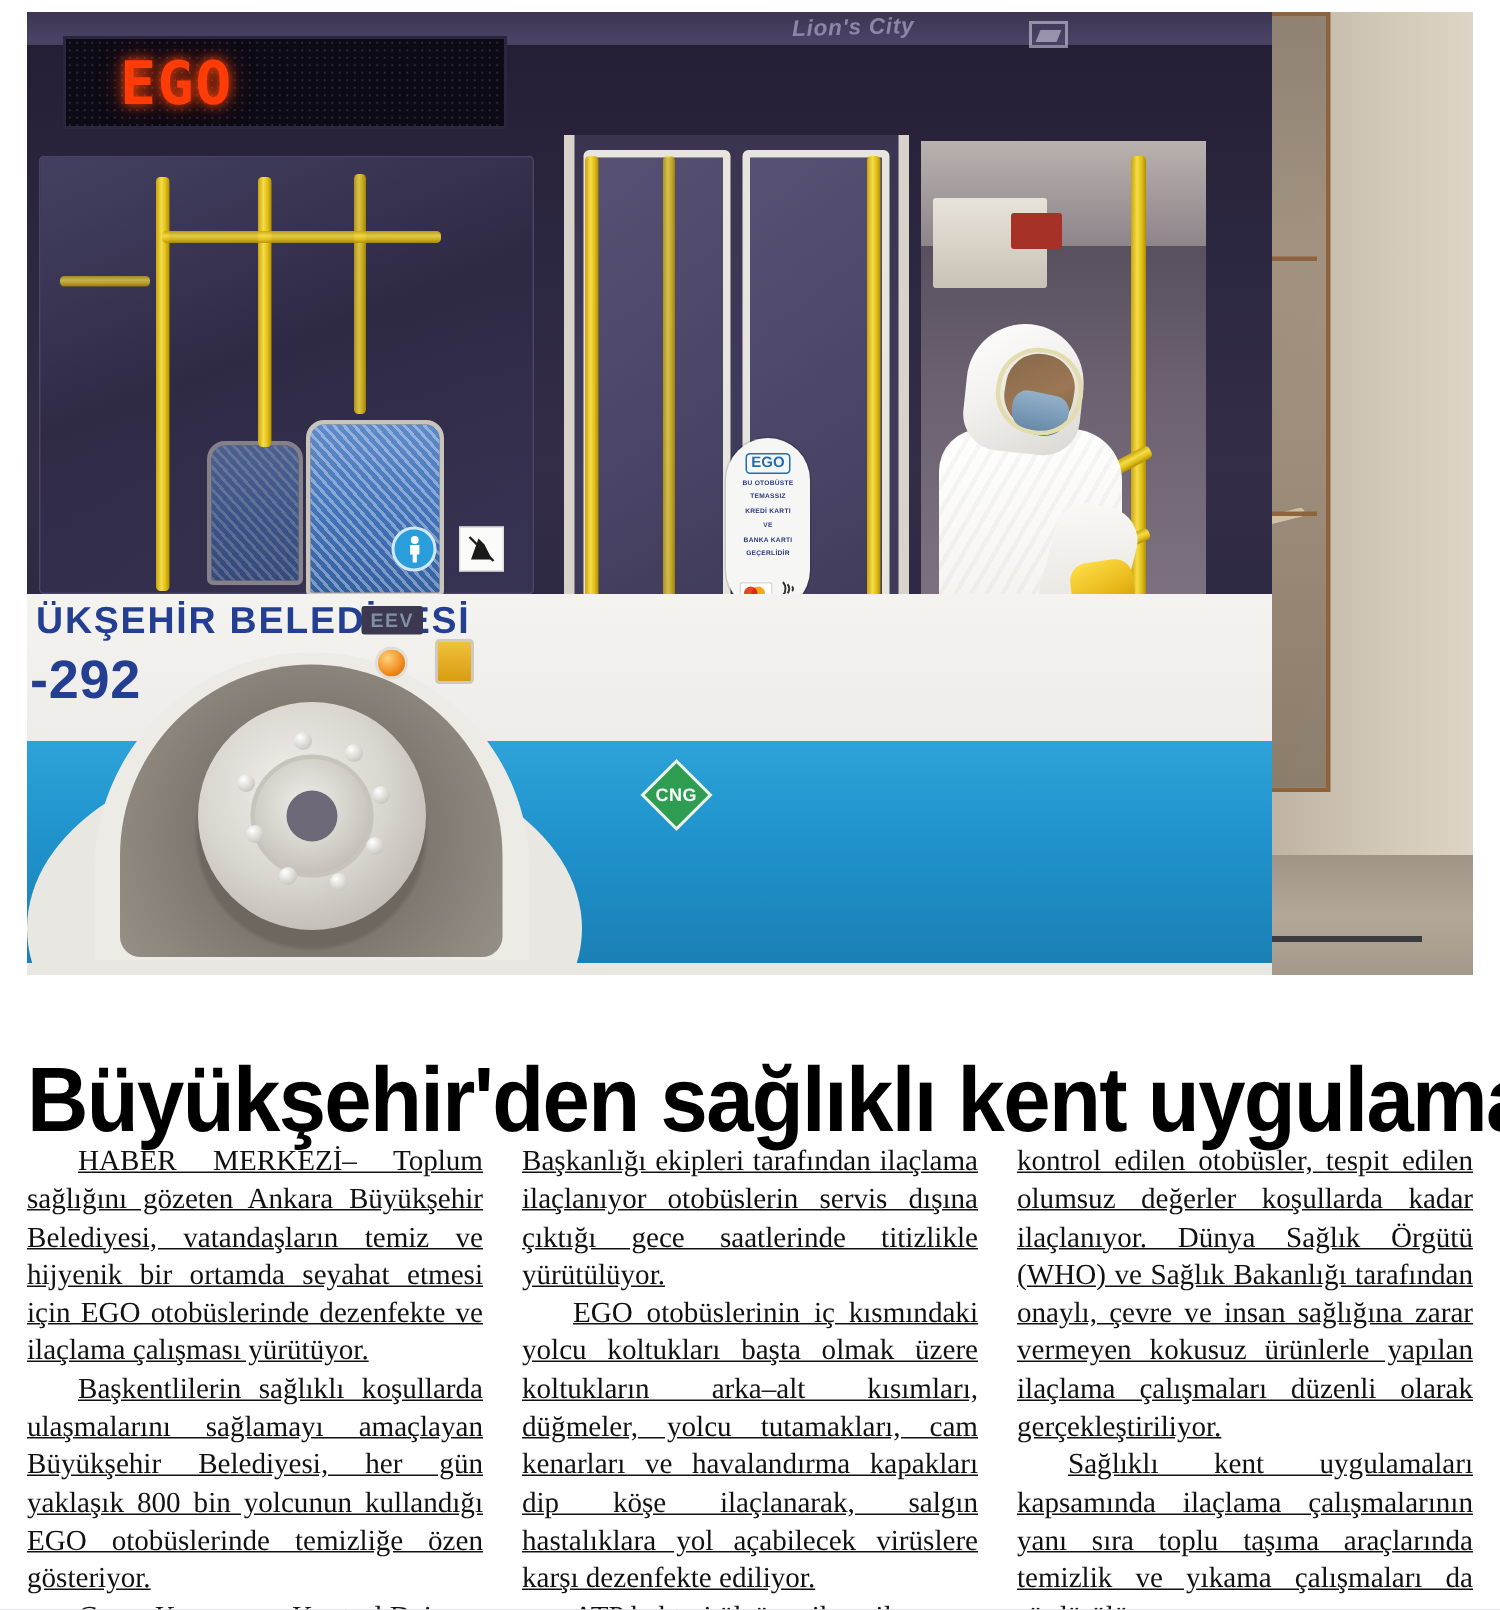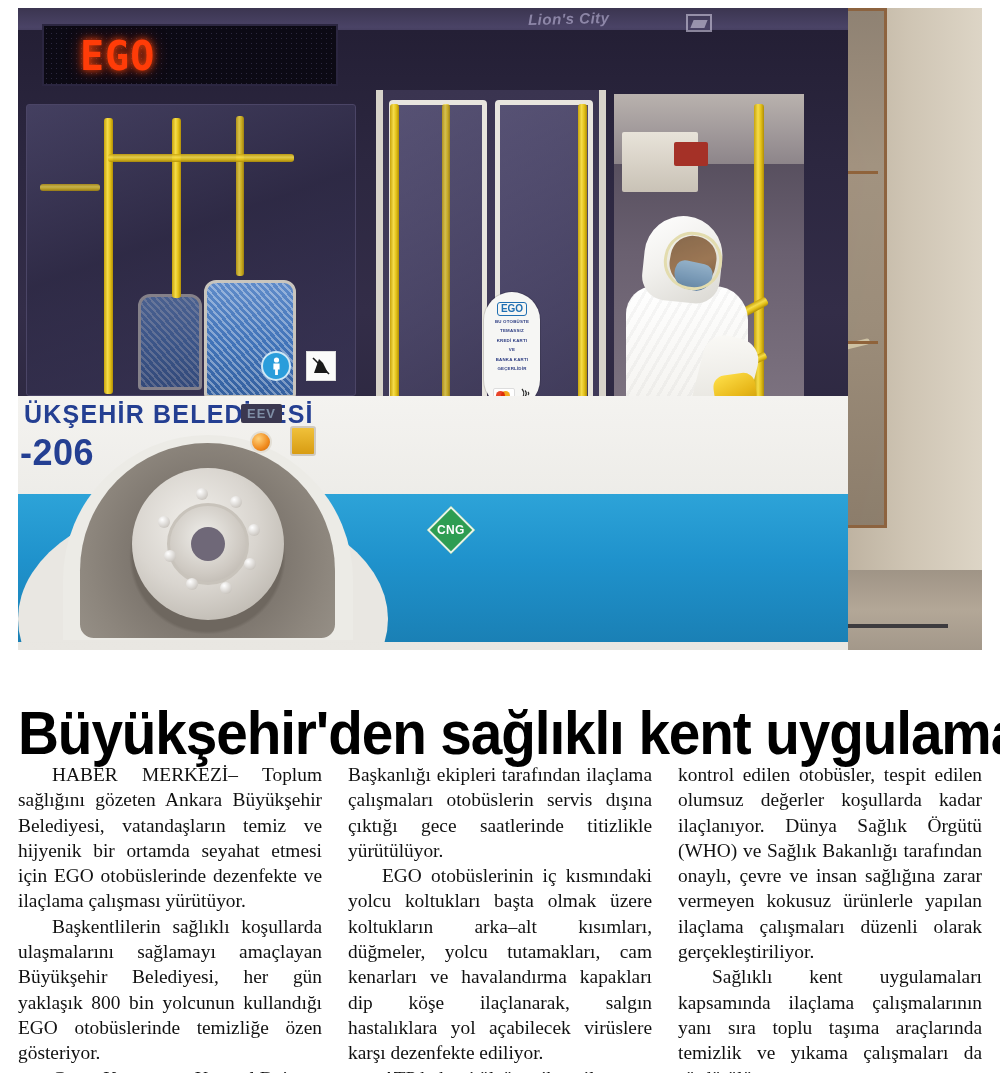--- a/index.html
+++ b/index.html
@@ -442,21 +442,21 @@
   .col {
     width: 304px;
     font-size: 19.4px;
     line-height: 25.3px;
     color: #111;
     text-align: justify;
     text-justify: inter-word;
     hyphens: manual;
     overflow: hidden;
   }
-  .col p { margin: 0; text-indent: 34px; }
+  .col p { margin: 0; text-indent: 34px; text-decoration: underline; }
   .col p.cont { text-indent: 0; }
 </style>
 </head>
 <body>
 
 <div class="photo-wrap">
   <div class="photo">
 
     <div class="bg-wall"></div>
     <div class="wall-right"></div>
@@ -579,42 +579,42 @@
           <div class="lug" style="left:54px; top:110px;"></div>
           <div class="lug" style="left:88px; top:114px;"></div>
           <div class="lug" style="left:112px; top:90px;"></div>
           <div class="lug" style="left:116px; top:56px;"></div>
           <div class="lug" style="left:98px; top:28px;"></div>
           <div class="lug" style="left:64px; top:20px;"></div>
         </div>
       </div>
 
       <div class="livery-name">ÜKŞEHİR BELEDİYESİ</div>
-      <div class="livery-number">-206</div>
+      <div class="livery-number">-292</div>
       <div class="eev-badge">EEV</div>
       <div class="amber-lamp"></div>
       <div class="panel-lamp"></div>
 
       <div class="cng">
         <span>CNG</span>
       </div>
     </div>
   </div>
 </div>
 
 <h1 class="headline">Büyükşehir'den sağlıklı kent uygulamaları</h1>
 
 <div class="columns">
   <div class="col">
     <p>HABER MERKEZİ– Toplum sağlığını gözeten Ankara Büyükşehir Belediyesi, vatandaşların temiz ve hijyenik bir ortamda seyahat etmesi için EGO otobüslerinde dezenfekte ve ilaçlama çalışması yürütüyor.</p>
     <p>Başkentlilerin sağlıklı koşullarda ulaşmalarını sağlamayı amaçlayan Büyükşehir Belediyesi, her gün yaklaşık 800 bin yolcunun kullandığı EGO otobüslerinde temizliğe özen gösteriyor.</p>
     <p>Çevre Koruma ve Kontrol Daire</p>
   </div>
   <div class="col">
-    <p class="cont">Başkanlığı ekipleri tarafından ilaçlama çalışmaları otobüslerin servis dışına çıktığı gece saatlerinde titizlikle yürütülüyor.</p>
+    <p class="cont">Başkanlığı ekipleri tarafından ilaçlama ilaçlanıyor otobüslerin servis dışına çıktığı gece saatlerinde titizlikle yürütülüyor.</p>
     <p>EGO otobüslerinin iç kısmındaki yolcu koltukları başta olmak üzere koltukların arka–alt kısımları, düğmeler, yolcu tutamakları, cam kenarları ve havalandırma kapakları dip köşe ilaçlanarak, salgın hastalıklara yol açabilecek virüslere karşı dezenfekte ediliyor.</p>
     <p>ATP bakteri ölçüm cihazı ile</p>
   </div>
   <div class="col">
     <p class="cont">kontrol edilen otobüsler, tespit edilen olumsuz değerler koşullarda kadar ilaçlanıyor. Dünya Sağlık Örgütü (WHO) ve Sağlık Bakanlığı tarafından onaylı, çevre ve insan sağlığına zarar vermeyen kokusuz ürünlerle yapılan ilaçlama çalışmaları düzenli olarak gerçekleştiriliyor.</p>
     <p>Sağlıklı kent uygulamaları kapsamında ilaçlama çalışmalarının yanı sıra toplu taşıma araçlarında temizlik ve yıkama çalışmaları da sürdürülüyor.</p>
   </div>
 </div>
 
 </body></html>

